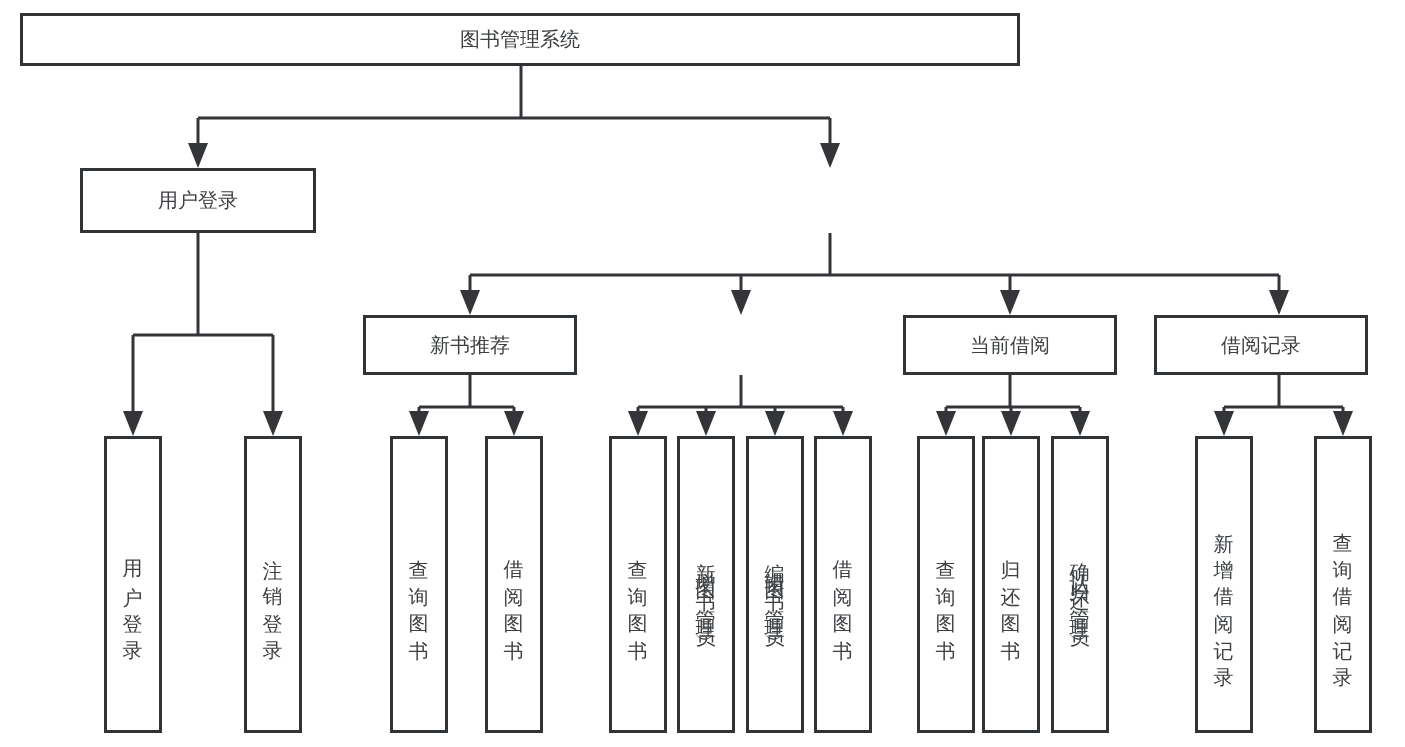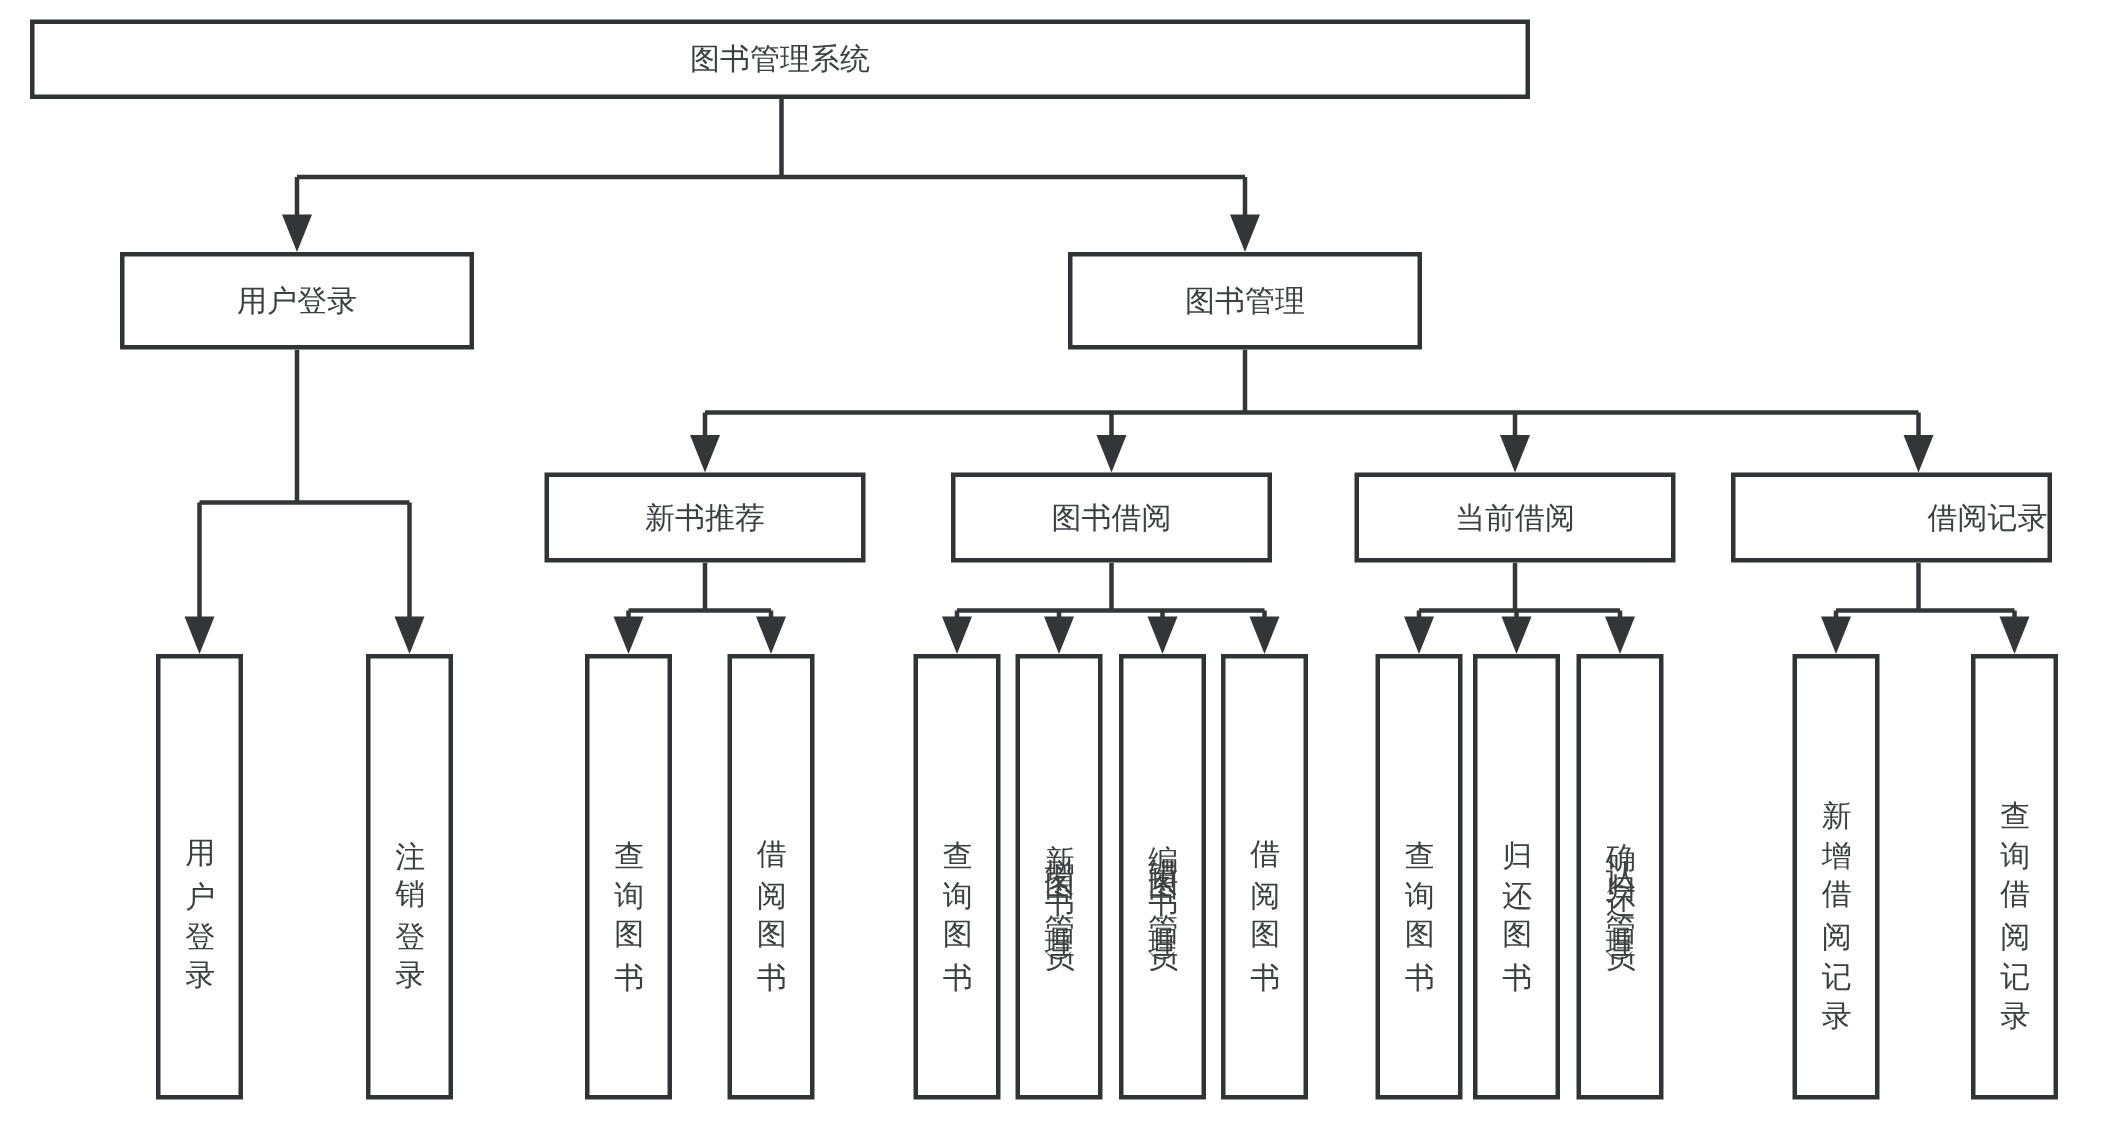--- a/index.html
+++ b/index.html
@@ -112,34 +112,28 @@
     </g>
   </svg>
 
   <div class="node root">
     <span>图书管理系统</span>
   </div>
 
   <div class="node l2" style="left:80px;">
     <span>用户登录</span>
   </div>
-  <div class="node l2" style="left:712px;">
-    <span>图书管理</span>
-  </div>
 
   <div class="node l3" style="left:363px;align-items:center;">
     <span>新书推荐</span>
   </div>
-  <div class="node l3" style="left:634px;">
-    <span>图书借阅</span>
-  </div>
   <div class="node l3" style="left:903px;">
     <span>当前借阅</span>
   </div>
-  <div class="node l3" style="left:1154px;justify-content:flex-end;">
+  <div class="node l3" style="left:1154px;">
     <span>借阅记录</span>
   </div>
 
   <div class="node leaf" style="left:104px;">
     <span class="vtext" style="letter-spacing: 27px; margin-top: 27px;">用户登录</span>
   </div>
   <div class="node leaf" style="left:244px;">
     <span class="vtext" style="letter-spacing: 27px; margin-top: 27px;">注销登录</span>
   </div>
 

